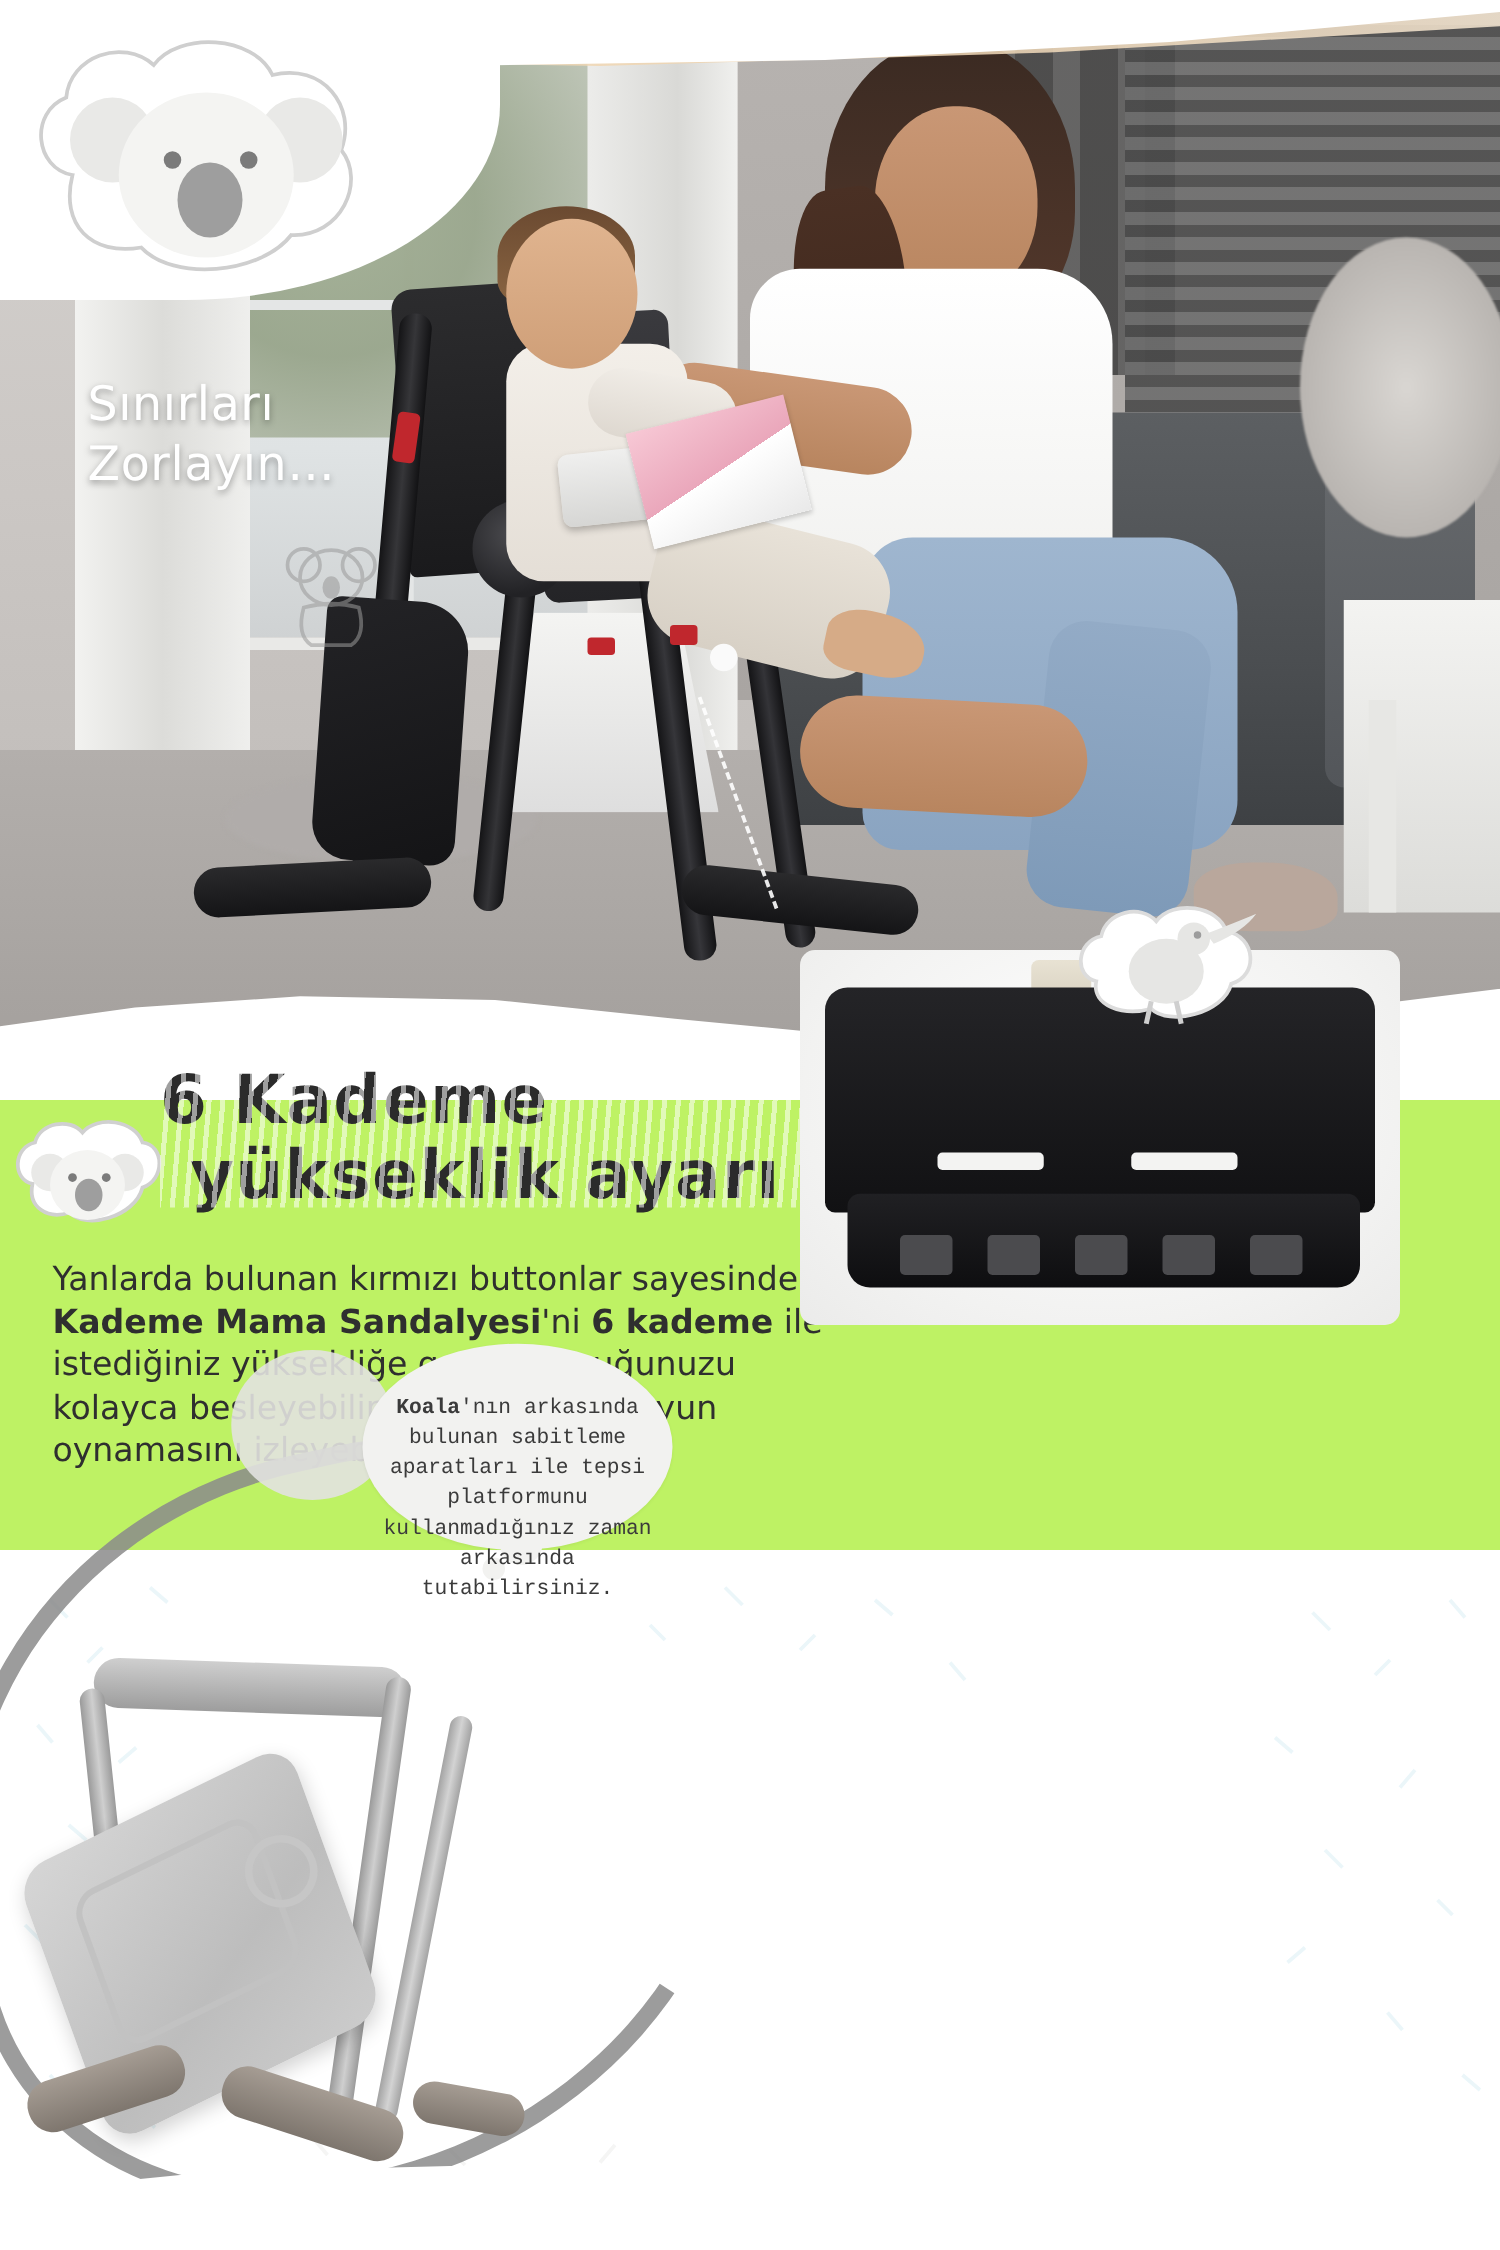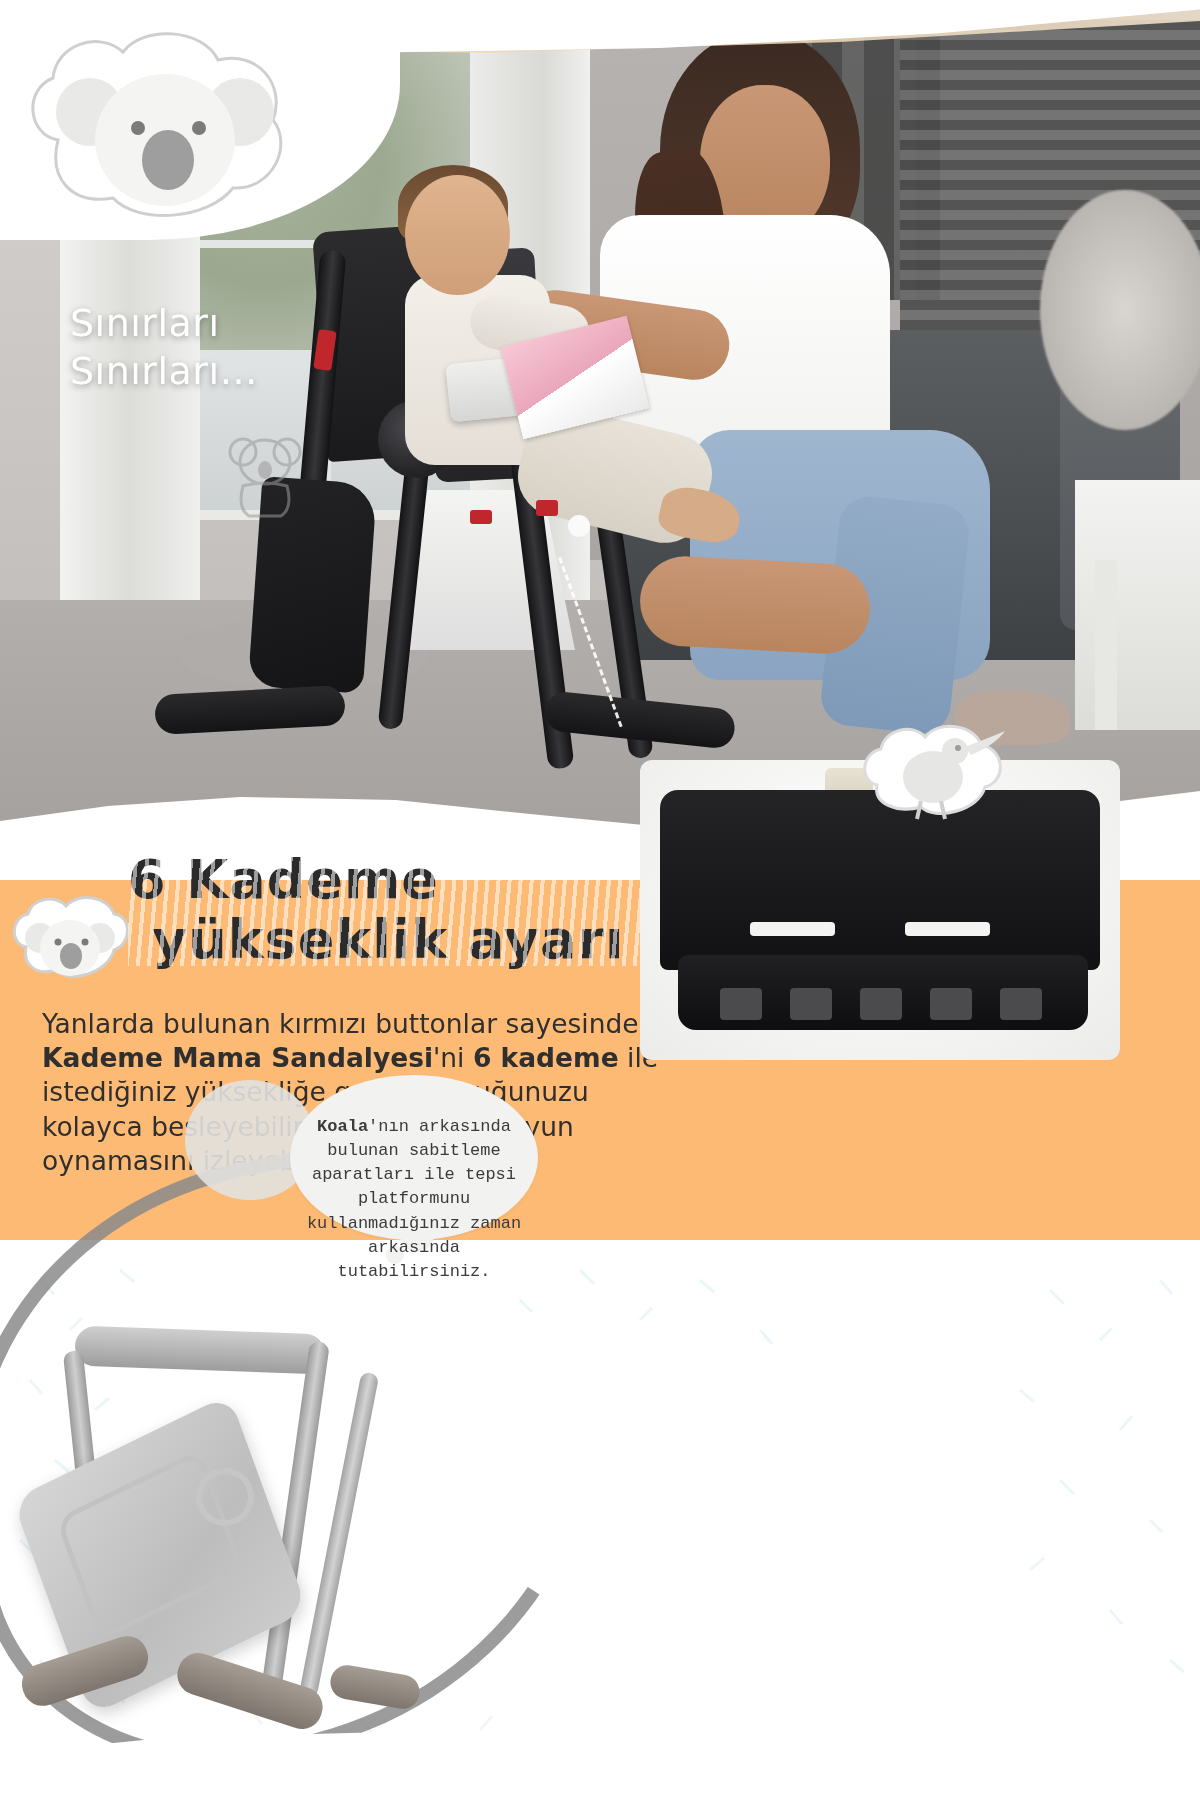--- a/index.html
+++ b/index.html
@@ -11,21 +11,21 @@
     width: 1200px;
     height: 1800px;
     position: relative;
     overflow: hidden;
     font-family: "Liberation Sans", sans-serif;
   }
 
   .page {
     position: absolute;
     inset: 0;
-    background: #fdba74;
+    background: #bef264;
   }
 
   
   .hero {
     position: absolute;
     left: 0;
     top: 0;
     width: 1200px;
     height: 880px;
     overflow: hidden;
@@ -603,21 +603,21 @@
       <ellipse cx="72" cy="92" rx="34" ry="34" fill="#e9e9e7"></ellipse>
       <ellipse cx="222" cy="92" rx="34" ry="34" fill="#e9e9e7"></ellipse>
       <ellipse cx="147" cy="120" rx="70" ry="66" fill="#f4f4f2"></ellipse>
       <ellipse cx="150" cy="140" rx="26" ry="30" fill="#9e9e9e"></ellipse>
       <circle cx="120" cy="108" r="7" fill="#7b7b7b"></circle>
       <circle cx="181" cy="108" r="7" fill="#7b7b7b"></circle>
     </svg>
 
     <div class="hero-label">
       <span>Sınırları</span><br>
-      <span>Sınırları…</span>
+      <span>Zorlayın…</span>
     </div>
 
     <svg class="koala-sit" viewBox="0 0 80 95">
       <circle cx="18" cy="22" r="13" fill="none" stroke="#9a9a9a" stroke-width="3"></circle>
       <circle cx="62" cy="22" r="13" fill="none" stroke="#9a9a9a" stroke-width="3"></circle>
       <ellipse cx="40" cy="32" rx="25" ry="22" fill="none" stroke="#9a9a9a" stroke-width="3"></ellipse>
       <ellipse cx="40" cy="40" rx="7" ry="9" fill="#9a9a9a"></ellipse>
       <path d="M18 56 q22 -6 44 0 q6 22 -6 30 h-32 q-12 -8 -6 -30 Z" fill="none" stroke="#9a9a9a" stroke-width="3"></path>
     </svg>
   </div>

